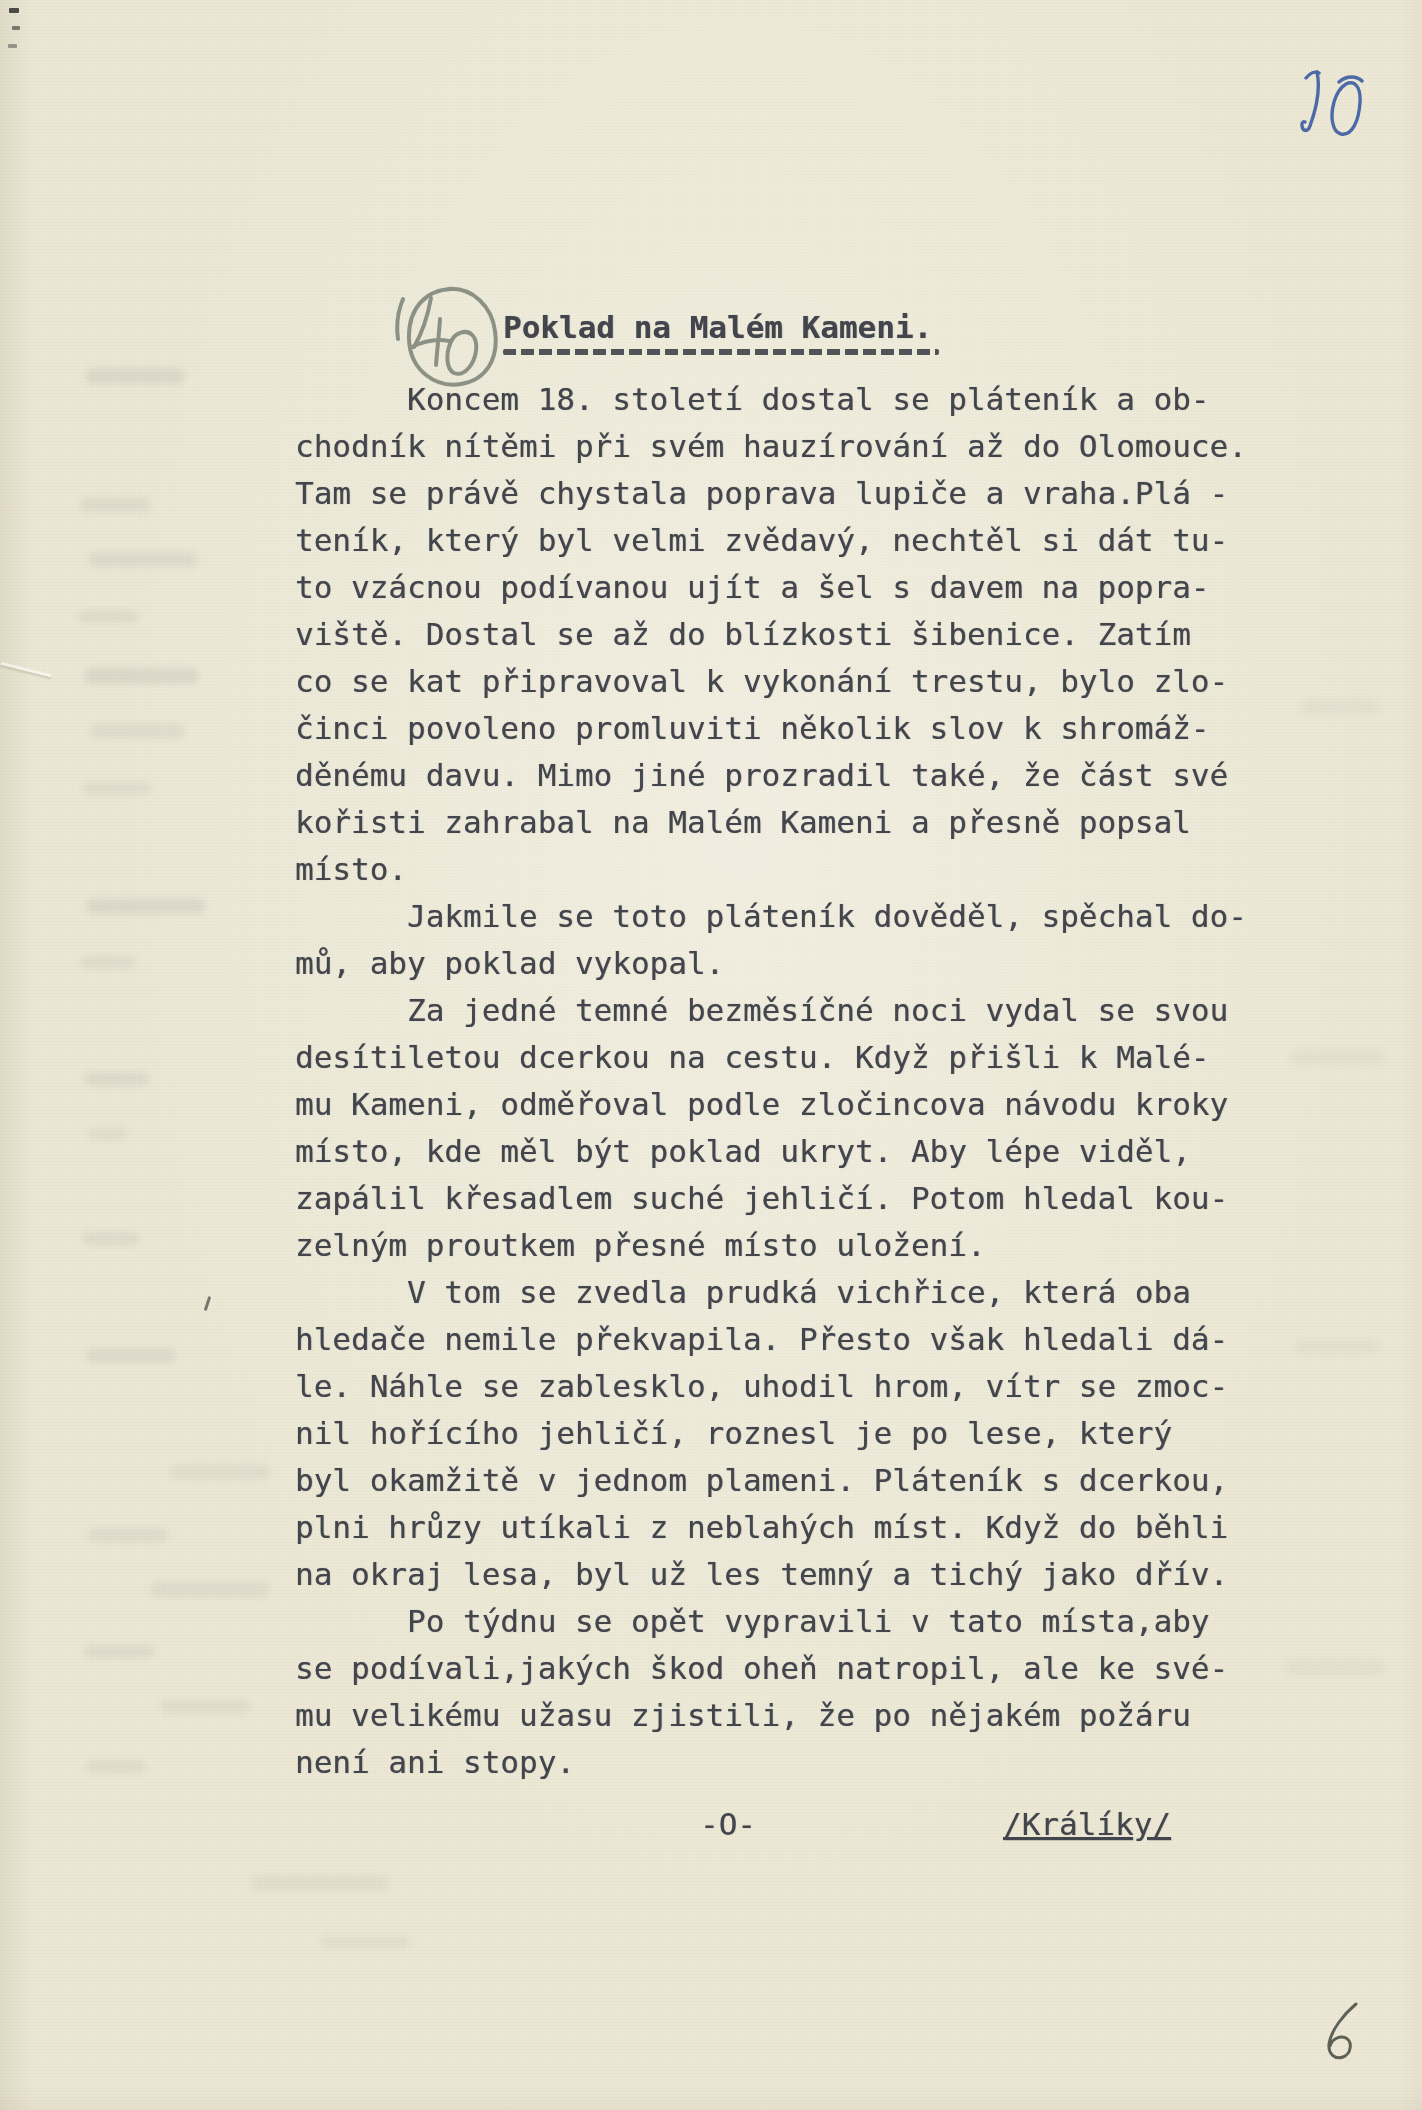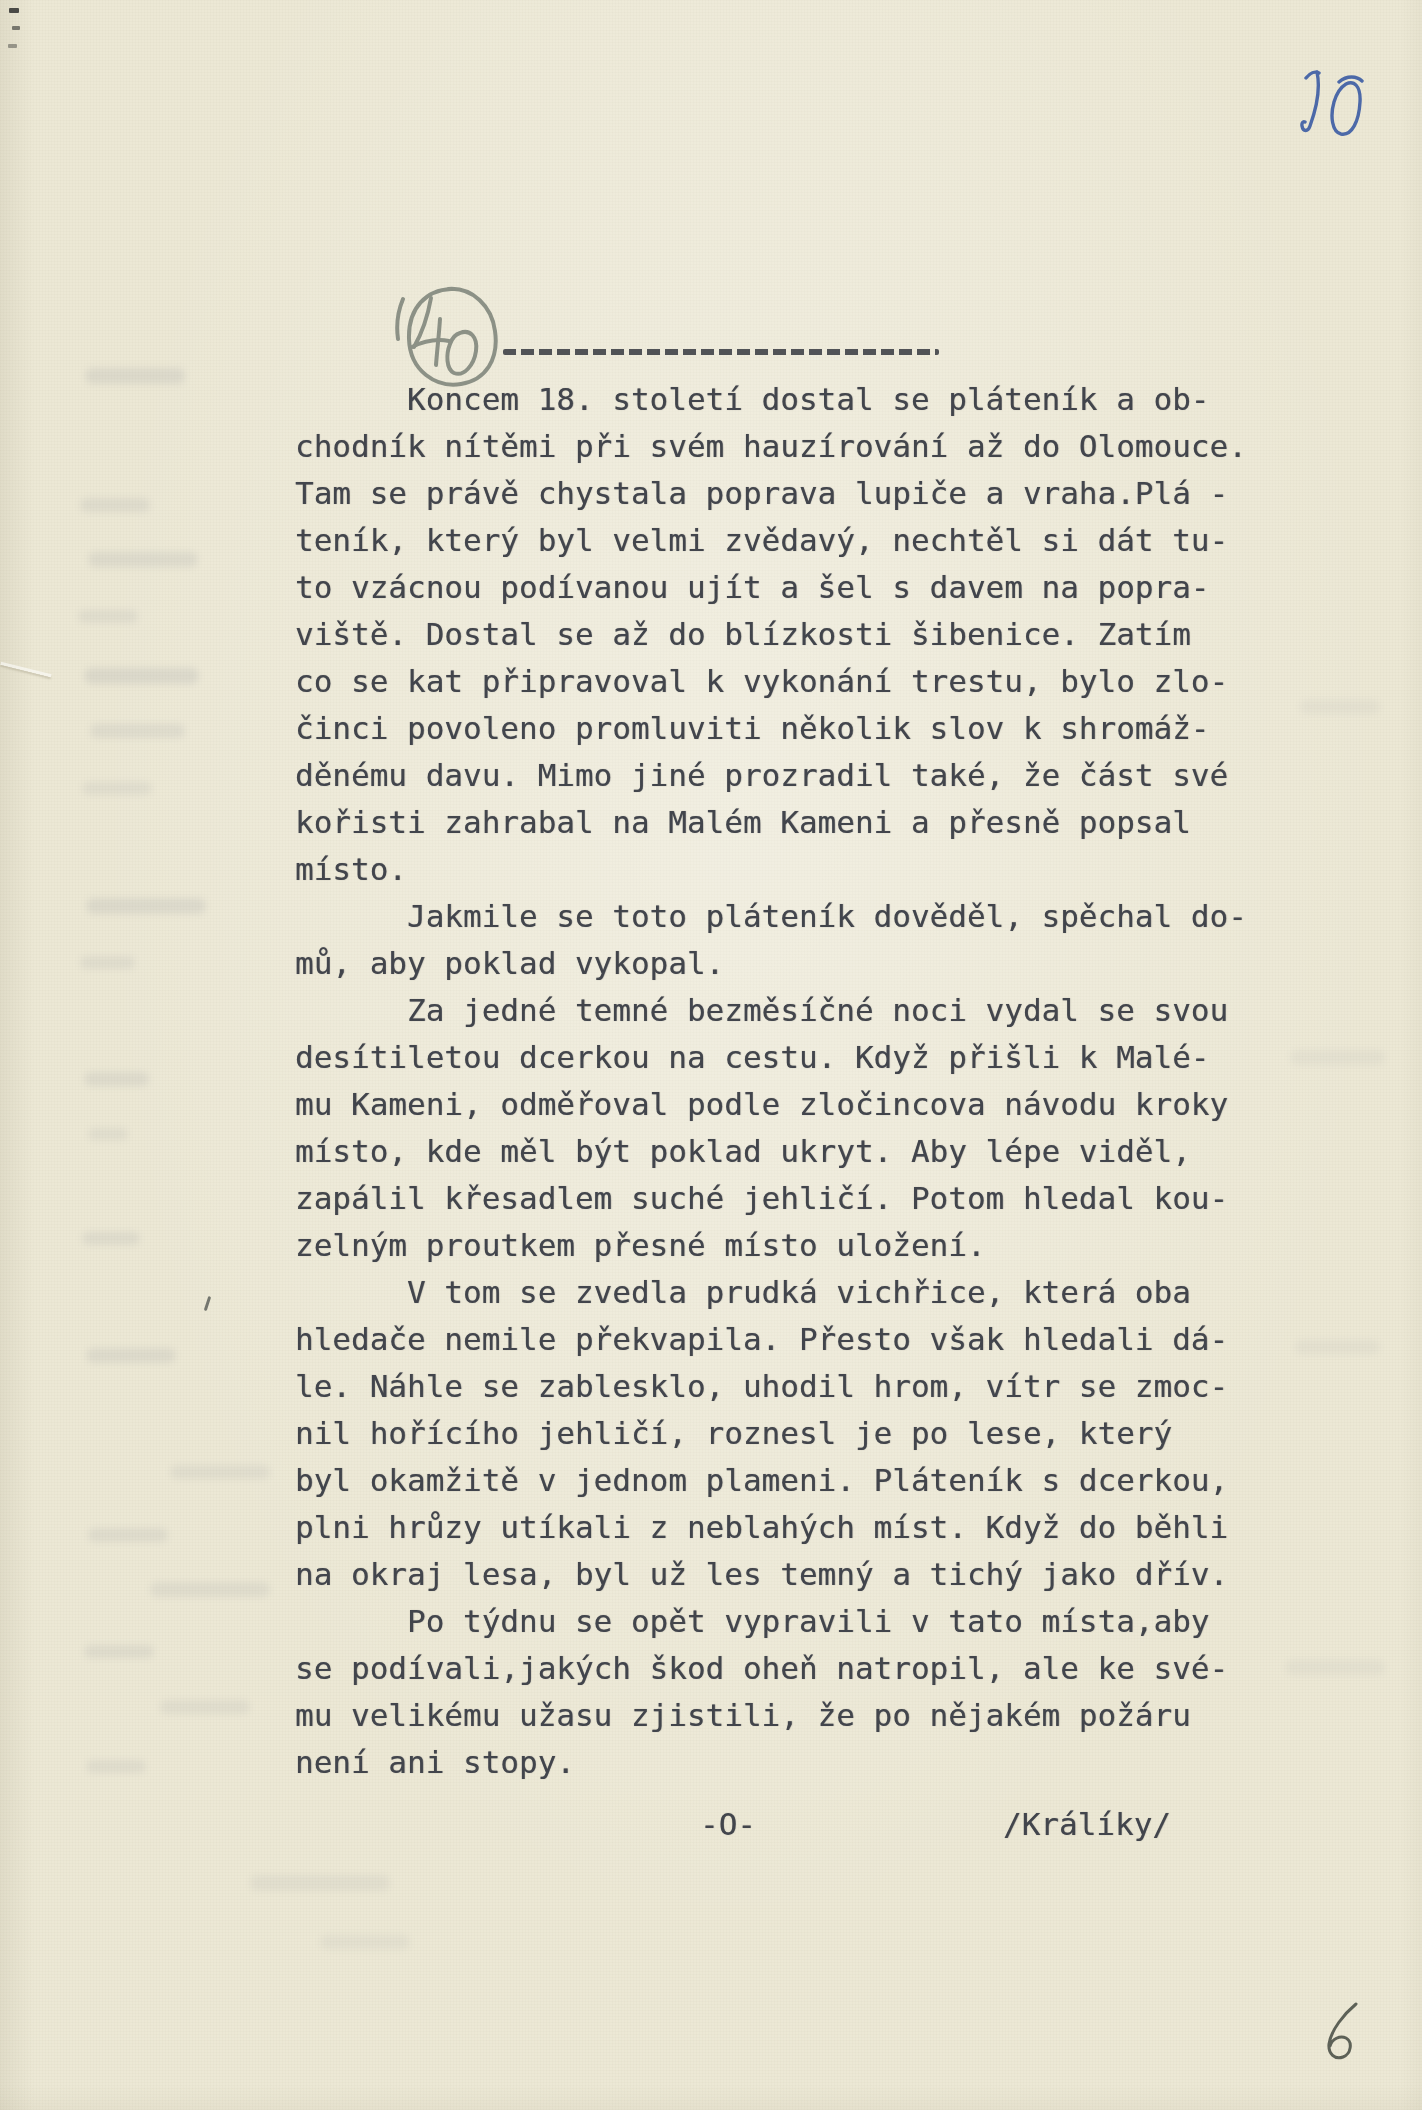--- a/index.html
+++ b/index.html
@@ -36,21 +36,21 @@
     filter:blur(0.5px);
     opacity:0.88;
     border-radius:2px;
   }
   .story-text{
     position:absolute;left:295px;top:376px;
     line-height:47px;
     white-space:pre;
   }
   .footer-sep{position:absolute;left:700px;top:1801px;line-height:47px;white-space:pre;}
-  .footer-attr{position:absolute;left:1003px;top:1801px;line-height:47px;white-space:pre;}
+  .footer-attr{position:absolute;left:1003px;top:1801px;line-height:47px;white-space:pre;text-decoration:underline;}
   .hand{position:absolute;}
   .hand svg{display:block;overflow:visible;}
   .smudge{
     position:absolute;border-radius:8px;
     background:#7d828e;
     filter:blur(3.5px);
     pointer-events:none;
   }
   .speck{position:absolute;background:#4a4a46;border-radius:1px;}
   .tickmark{position:absolute;width:2.5px;height:15px;background:#565a55;transform:rotate(18deg);border-radius:2px;opacity:0.8;}
@@ -83,20 +83,21 @@
         <path d="M10,16 C5,28 3,42 5,56"></path>
         <path d="M58,6 C34,7 15,24 16,56 C17,88 43,105 68,101 C93,97 106,76 102,48 C99,24 80,4 55,6"></path>
         <path d="M38,15 C35,32 29,50 21,64"></path>
         <path d="M19,64 C31,58 45,56 56,58"></path>
         <path d="M47,36 C46,52 44,68 43,82"></path>
         <path d="M67,50 C77,46 85,54 83,68 C81,82 71,94 61,90 C53,86 53,71 57,61 C60,53 63,51 67,50"></path>
       </g>
     </svg>
   </div>
 
+  <div class="typed title">Poklad na Malém Kameni.</div>
   <div class="title-underline"></div>
 
   <div class="typed story-text">      Koncem 18. století dostal se pláteník a ob-
 chodník nítěmi při svém hauzírování až do Olomouce.
 Tam se právě chystala poprava lupiče a vraha.Plá -
 teník, který byl velmi zvědavý, nechtěl si dát tu-
 to vzácnou podívanou ujít a šel s davem na popra-
 viště. Dostal se až do blízkosti šibenice. Zatím
 co se kat připravoval k vykonání trestu, bylo zlo-
 činci povoleno promluviti několik slov k shromáž-

